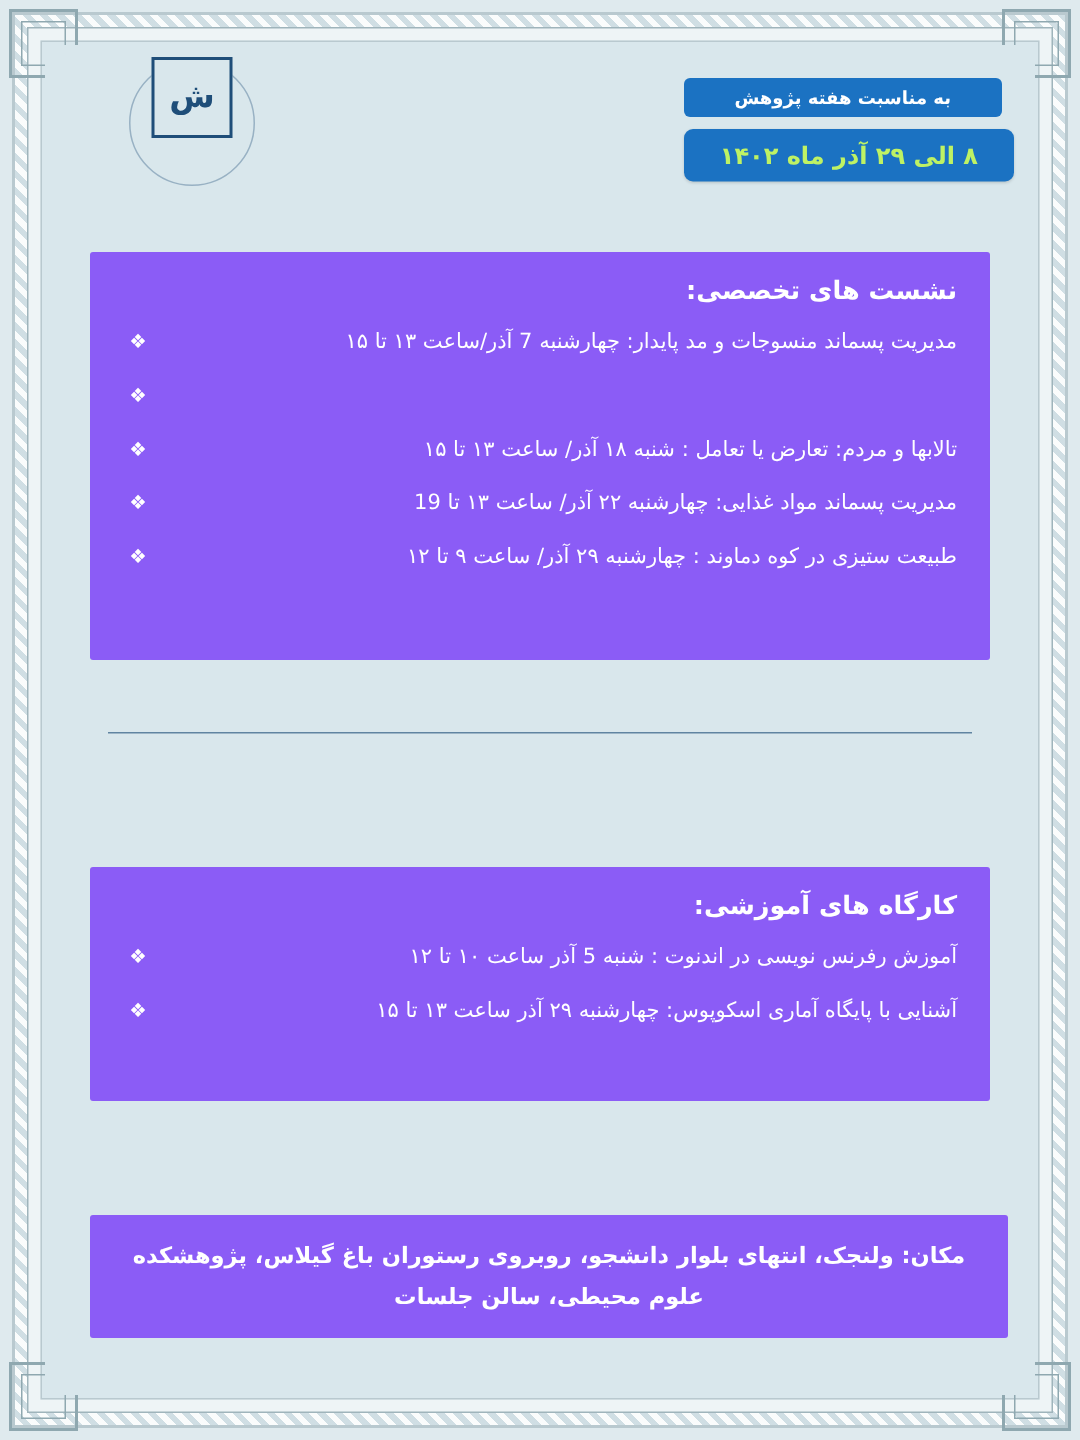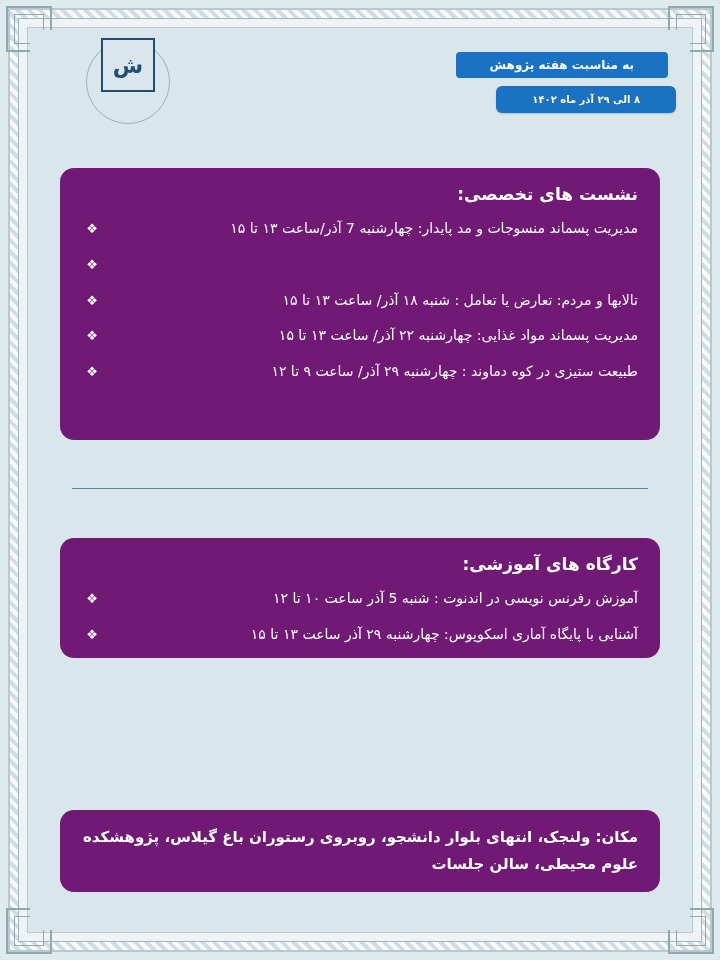--- a/index.html
+++ b/index.html
@@ -87,24 +87,24 @@
     padding: 6px 34px;
     border-radius: 4px;
     letter-spacing: 0;
     white-space: nowrap;
   }
   .badge-dates {
     position: absolute;
     right: 14px;
     top: 56px;
     background: #1b72c2;
-    color: #fef9c3;
-    font-size: 10px;
-    font-weight: bold;
-    padding: 8px 36px;
+    color: #bef264;
+    font-size: 16px;
+    font-weight: bold;
+    padding: 8px 24px;
     border-radius: 6px;
     white-space: nowrap;
     box-shadow: 0 1px 2px rgba(0,0,0,0.15);
   }
   .logo-block {
     position: absolute;
     left: 28px;
     top: 8px;
     width: 140px;
     height: 112px;
@@ -143,23 +143,23 @@
   .logo-caption {
     margin-top: 6px;
     font-size: 10px;
     color: #1f4e79;
     font-weight: bold;
     line-height: 1.4;
   }
 
   
   .panel {
-    background: #701a75;
+    background: #8b5cf6;
     color: #ffffff;
-    border-radius: 14px;
+    border-radius: 2px;
     padding: 16px 22px 18px 22px;
     box-sizing: border-box;
   }
   .panel-title {
     font-size: 17px;
     font-weight: bold;
     text-align: right;
     margin-bottom: 12px;
   }
   .bullet-list {
@@ -232,31 +232,31 @@
     font-size: 42px;
     line-height: 58px;
     font-weight: bold;
     font-family: "DejaVu Sans", "Liberation Sans", sans-serif;
   }
 
   .panel-workshops {
     position: absolute;
     right: 30px;
     left: 30px;
-    top: 508px;
-    height: 120px;
+    top: 548px;
+    height: 156px;
   }
 
   .panel-location {
     position: absolute;
-    right: 30px;
+    right: 18px;
     left: 30px;
     bottom: 38px;
     padding: 14px 22px;
-    text-align: right;
+    text-align: center;
     font-size: 15px;
     font-weight: bold;
     line-height: 1.8;
   }
 </style>
 </head>
 <body>
 
 <div class="poster">
 
@@ -294,21 +294,21 @@
           <span class="bullet-mark">❖</span>
           <span class="bullet-text">
           </span>
         </li>
         <li>
           <span class="bullet-mark">❖</span>
           <span class="bullet-text">تالابها و مردم: تعارض یا تعامل : شنبه ۱۸ آذر/ ساعت ۱۳ تا ۱۵</span>
         </li>
         <li>
           <span class="bullet-mark">❖</span>
-          <span class="bullet-text">مدیریت پسماند مواد غذایی: چهارشنبه ۲۲ آذر/ ساعت ۱۳ تا ۱۵</span>
+          <span class="bullet-text">مدیریت پسماند مواد غذایی: چهارشنبه ۲۲ آذر/ ساعت ۱۳ تا 19</span>
         </li>
         <li>
           <span class="bullet-mark">❖</span>
           <span class="bullet-text">طبیعت ستیزی در کوه دماوند : چهارشنبه ۲۹ آذر/ ساعت ۹ تا ۱۲</span>
         </li>
       </ul>
     </div>
 
     <div class="divider-wrap">
       <div class="divider-line"></div>

